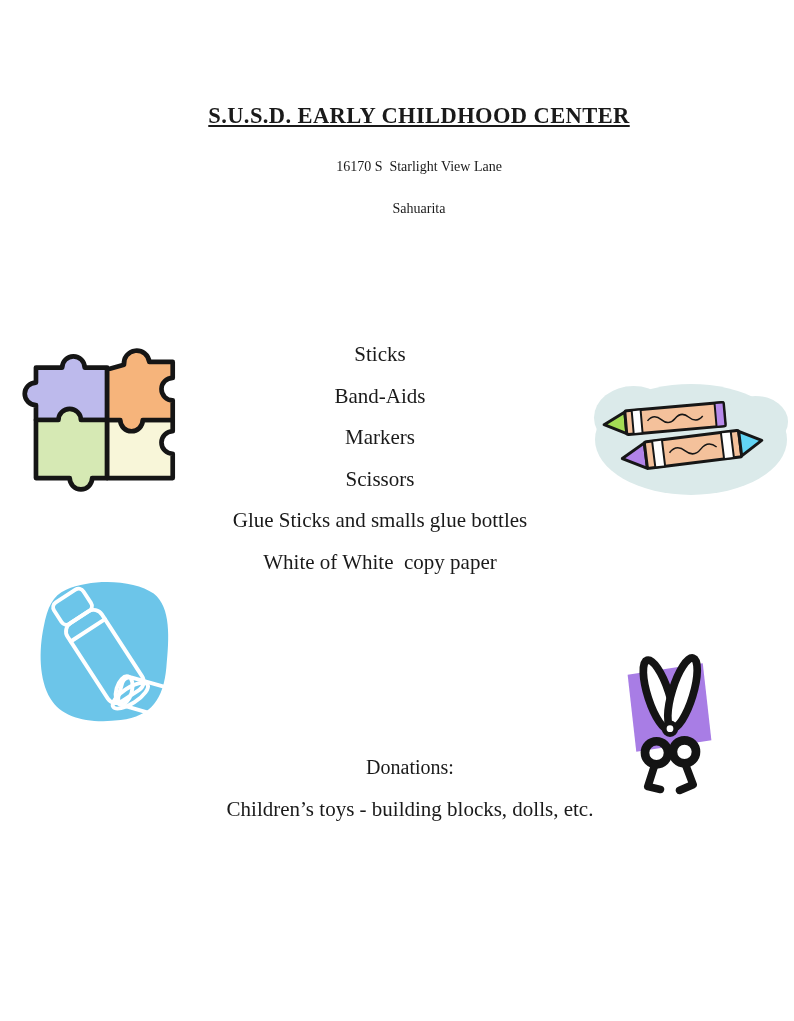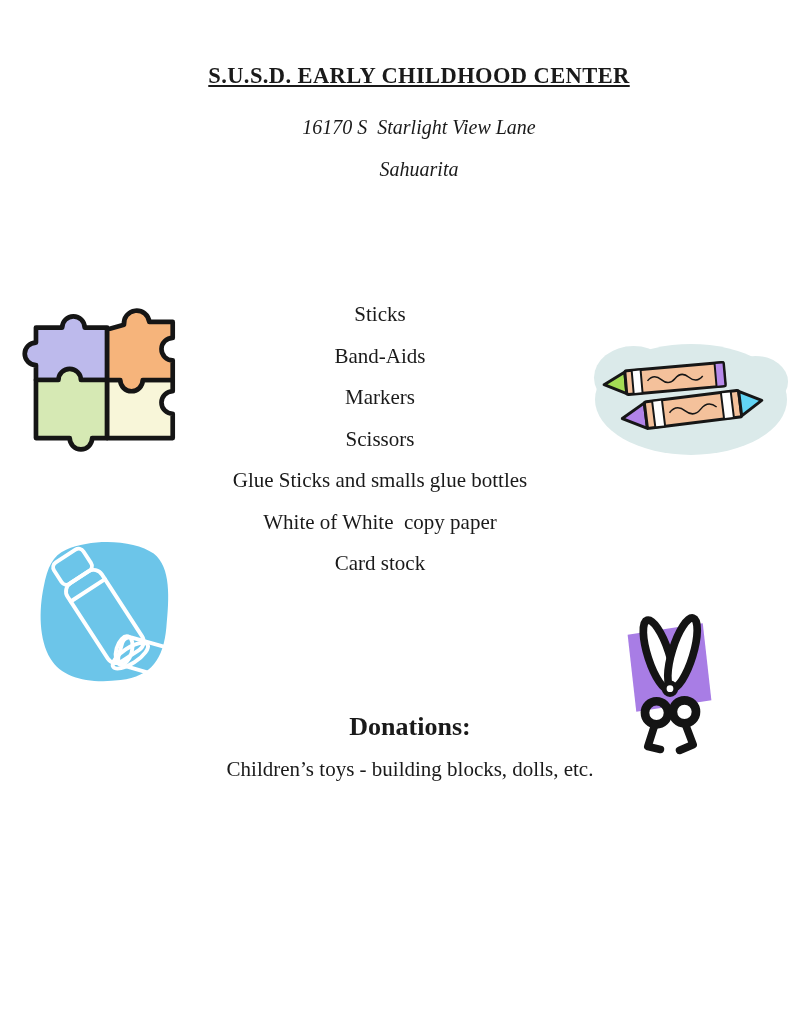--- a/index.html
+++ b/index.html
@@ -1,28 +1,28 @@
 <!DOCTYPE html>
 <html><head>
 <meta charset="utf-8">
 <style>
   html,body{margin:0;padding:0;background:#fff;}
   .page{
     position:relative;width:794px;height:796px;background:#fff;overflow:hidden;
-    font-family:"Liberation Serif","DejaVu Serif",serif;color:#1a1a1a;
+    font-family:"Liberation Serif","DejaVu Serif",serif;color:#1a1a1a;margin-top:40px;
   }
   .t-line{white-space:pre-wrap;}
   .header{position:absolute;left:0;right:0;top:60px;padding-left:44px;text-align:center;}
   .doc-title{font-size:22.5px;font-weight:bold;line-height:32px;text-decoration:underline;letter-spacing:.4px;}
-  .header-sub{margin-top:14px;font-size:20px;font-style:italic;}
+  .header-sub{margin-top:14px;font-size:14px;}
   .header-sub .t-line{line-height:42px;}
   .supplies{position:absolute;left:0;right:0;top:294px;padding-right:34px;text-align:center;font-size:21px;}
   .supplies .t-line{line-height:41.5px;}
   .donations{position:absolute;left:0;right:0;top:706px;padding-left:26px;text-align:center;font-size:21px;}
-  .don-heading{font-size:26px;font-weight:bold;line-height:46px;}
+  .don-heading{font-size:20px;font-weight:normal;line-height:46px;}
   .donations .t-line{line-height:42px;}
   .clip{position:absolute;}
   svg{display:block;}
 </style>
 </head>
 <body>
 
 <div class="page">
 
   <div class="header">
@@ -33,21 +33,20 @@
     </div>
   </div>
 
   <div class="supplies">
     <div class="t-line">Sticks</div>
     <div class="t-line">Band-Aids</div>
     <div class="t-line">Markers</div>
     <div class="t-line">Scissors</div>
     <div class="t-line">Glue Sticks and smalls glue bottles</div>
     <div class="t-line">White of White  copy paper</div>
-    <div class="t-line">Card stock</div>
   </div>
 
   <div class="donations">
     <div class="don-heading t-line">Donations:</div>
     <div class="t-line">Children’s toys - building blocks, dolls, etc.</div>
   </div>
 
   <div class="clip" style="left:6px;top:284px;">
     <svg width="192" height="178" viewBox="0 0 205 185">
       <g stroke="#151515" stroke-width="5" stroke-linejoin="round" stroke-linecap="round">

